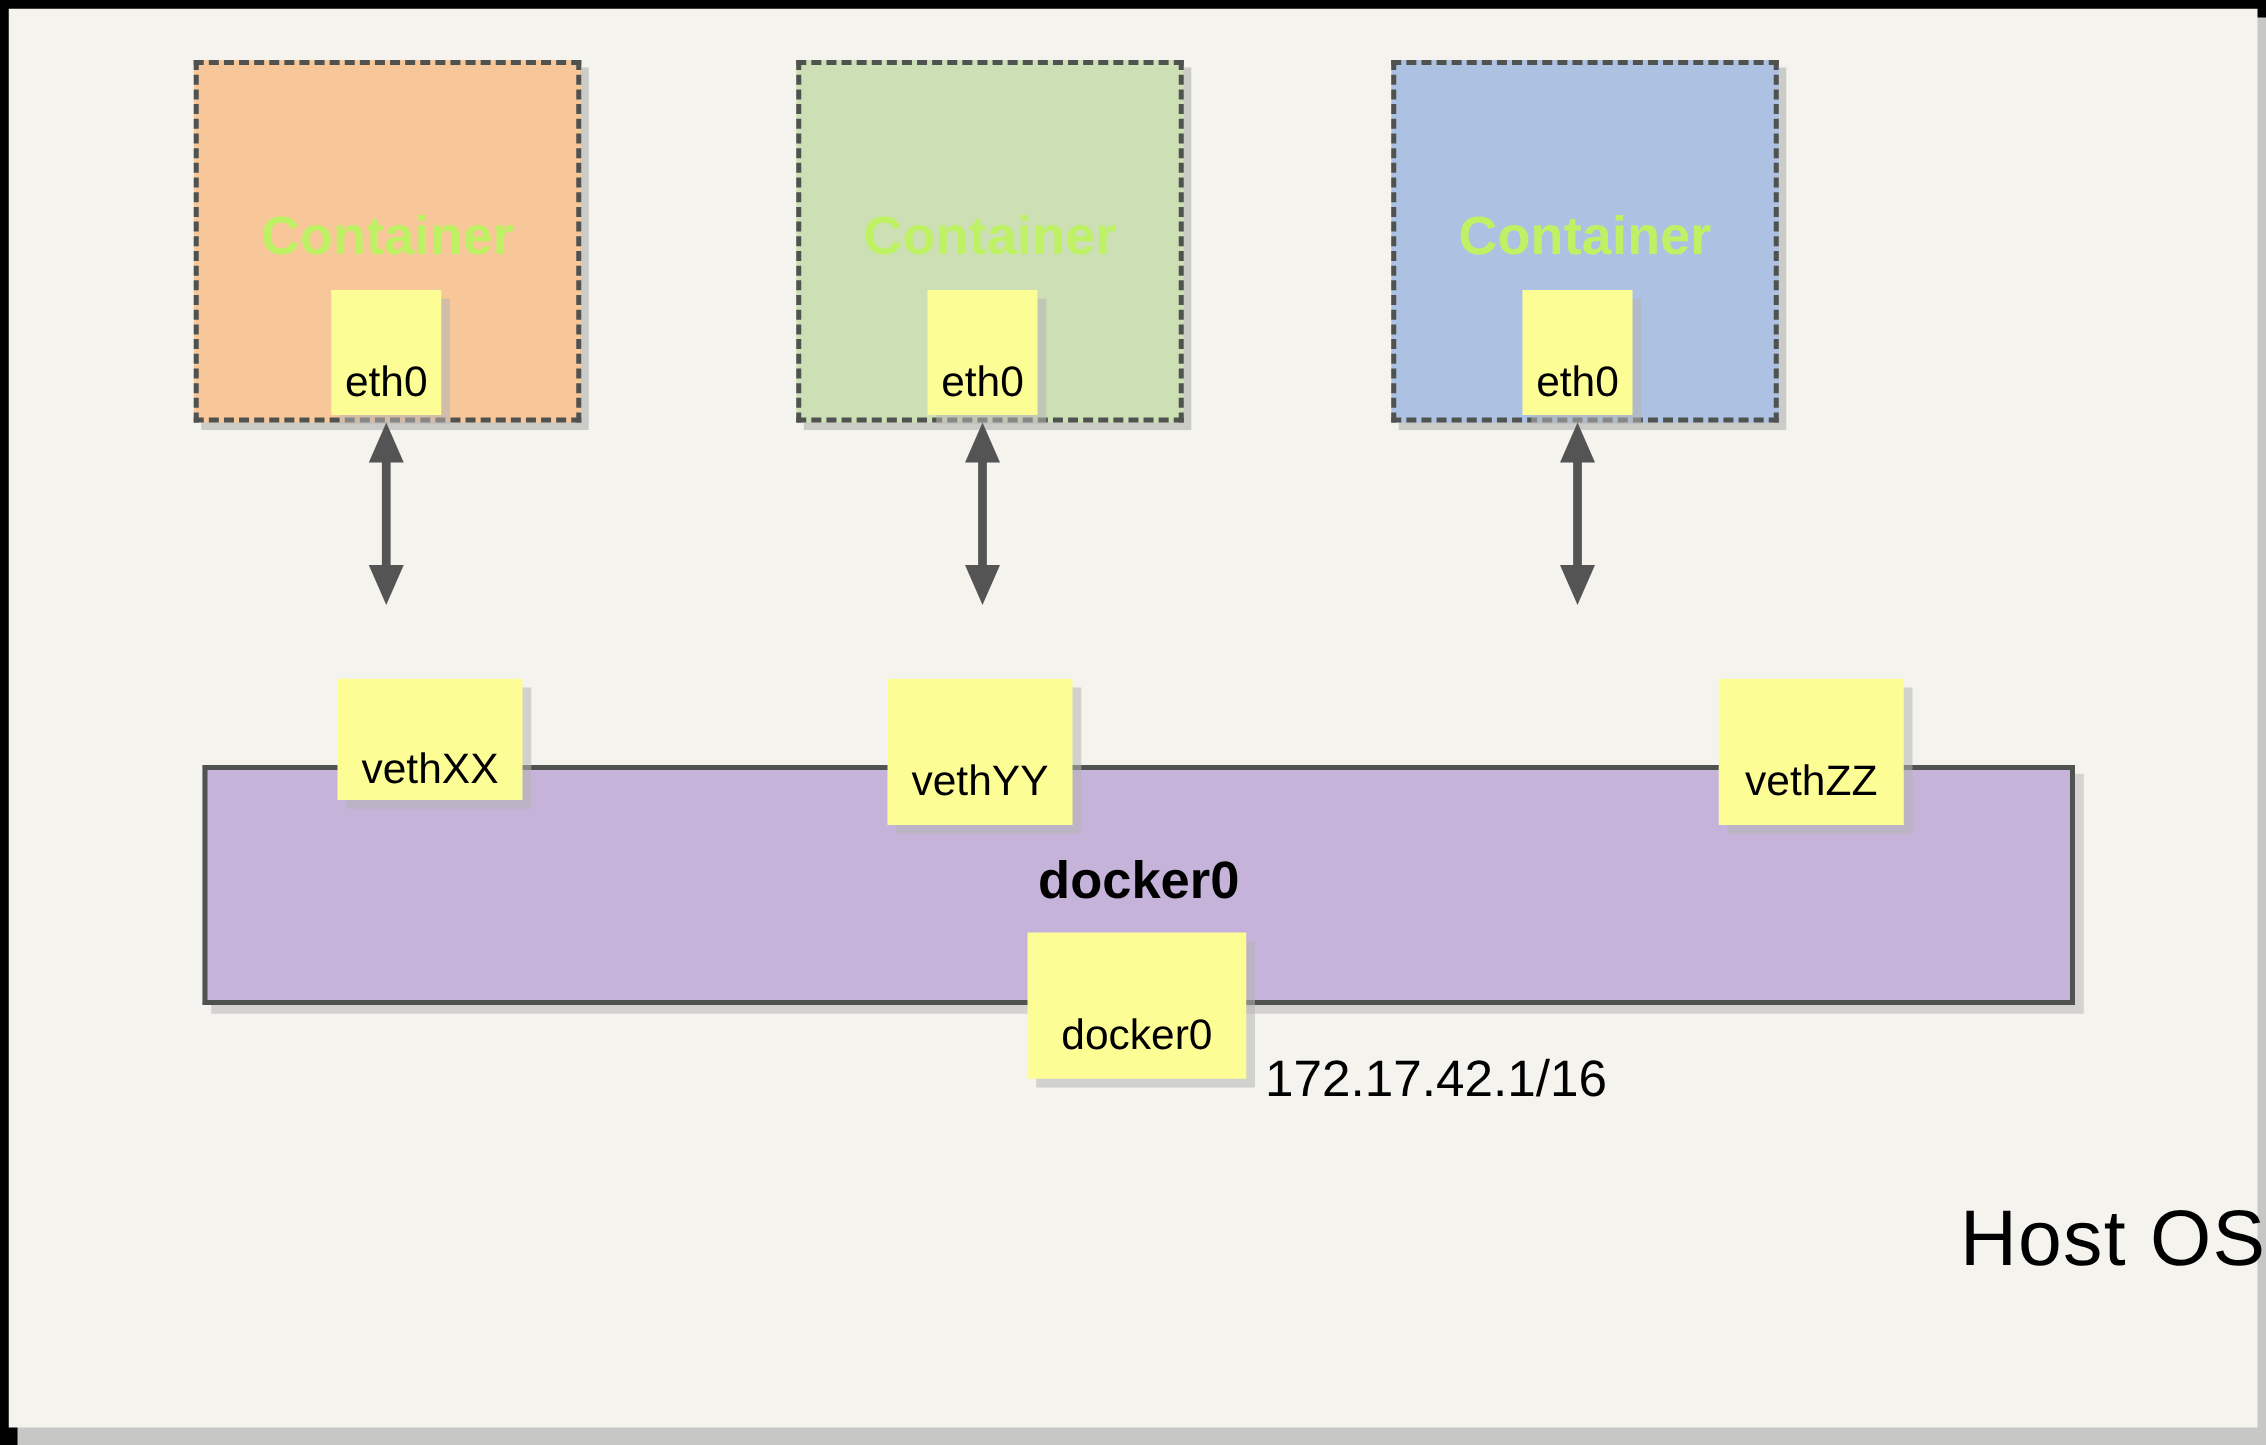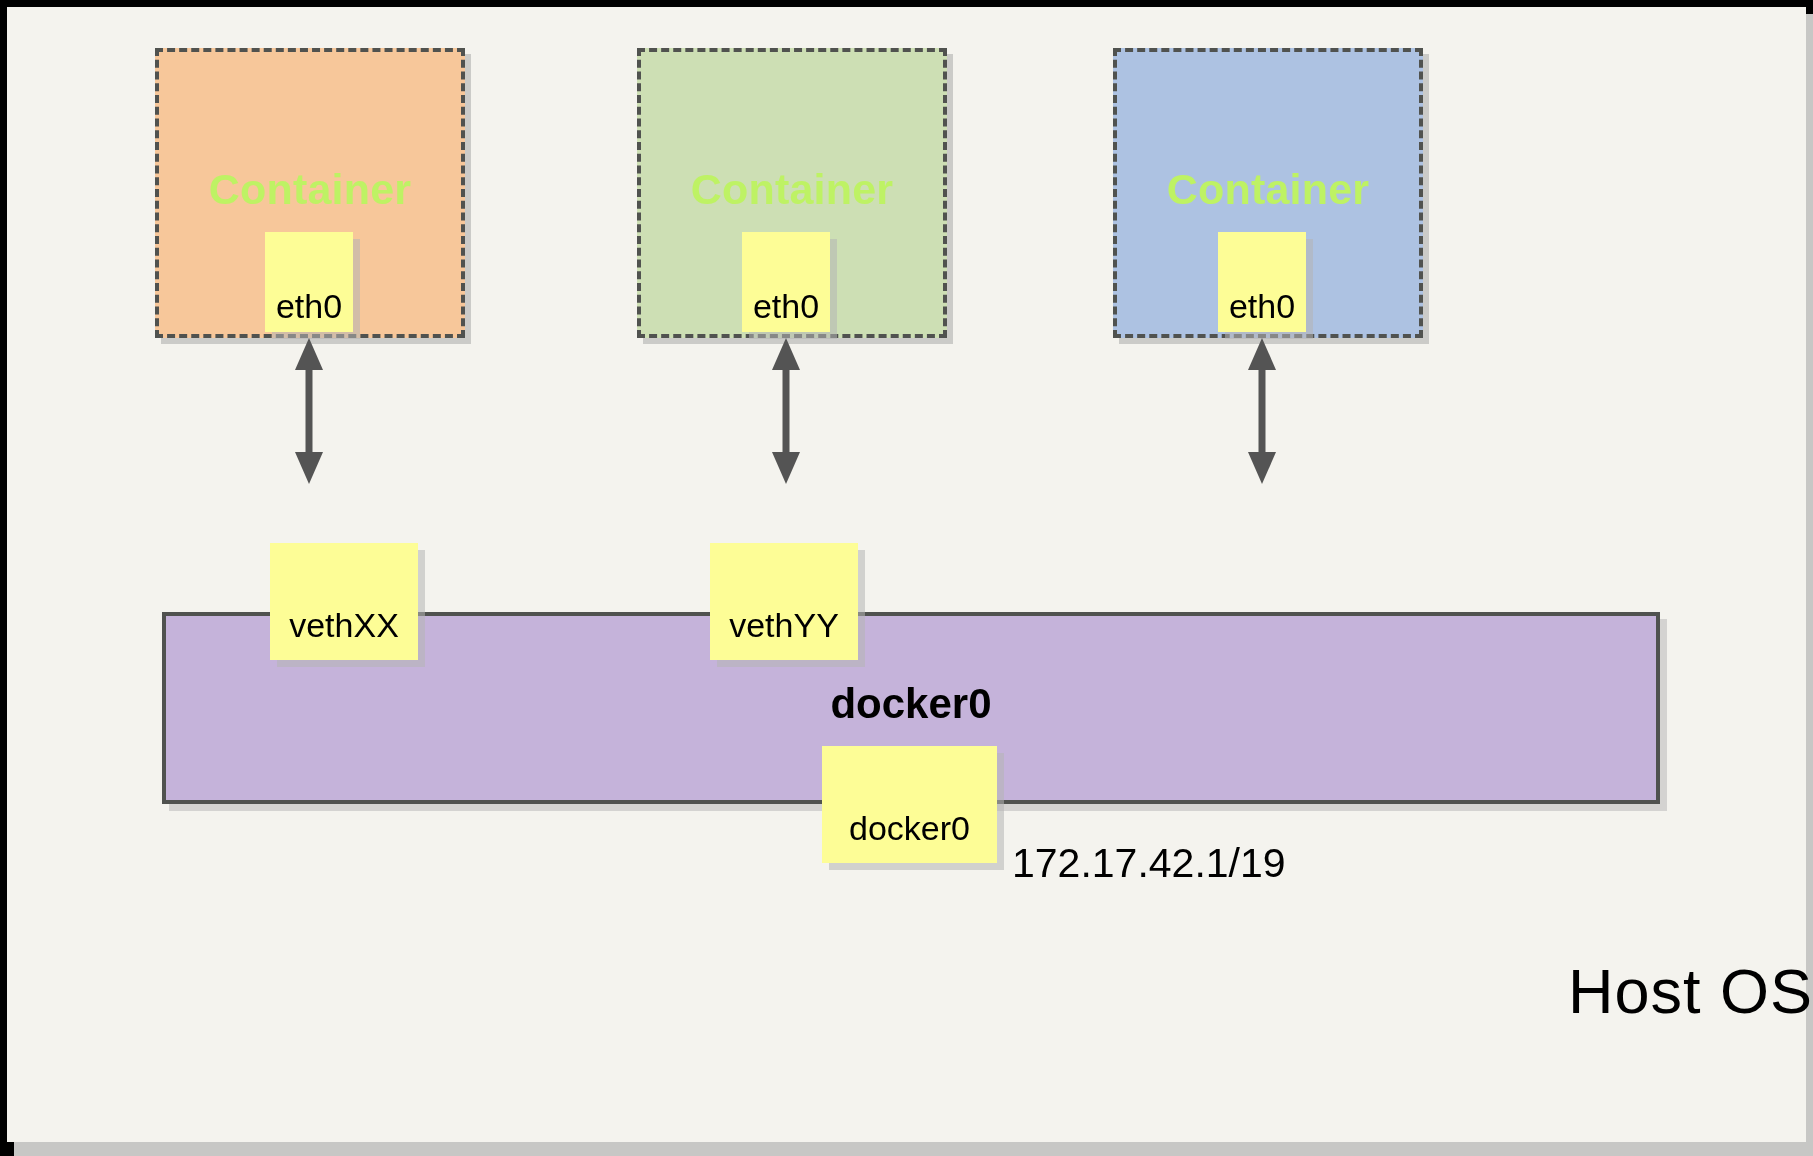--- a/index.html
+++ b/index.html
@@ -166,30 +166,33 @@
 
   <svg class="arrow" style="left:1242px; top:336px;" width="40" height="150" viewBox="0 0 40 150">
     <line x1="20" y1="22" x2="20" y2="128" stroke="#545454" stroke-width="7"></line>
     <polygon points="20,2 34,34 6,34" fill="#545454"></polygon>
     <polygon points="20,148 34,116 6,116" fill="#545454"></polygon>
   </svg>
 
   <div id="docker0-bar"></div>
   <div id="docker0-bar-label">docker0</div>
 
-  <div class="iface-box" style="left:270px; top:543px; width:148px; height:117px;">
+  <div class="iface-box" style="left:270px; top:543px; width:148px; height:97px;">
     <span class="iface-label">vethXX</span>
   </div>
 
   <div class="iface-box" style="left:710px; top:543px; width:148px; height:117px;">
     <span class="iface-label">vethYY</span>
   </div>
 
+  <div class="iface-box" style="left:1375px; top:543px; width:148px; height:117px;">
+    <span class="iface-label">vethZZ</span>
+  </div>
 
   <div class="iface-box" style="left:822px; top:746px; width:175px; height:117px;">
     <span class="iface-label">docker0</span>
   </div>
 
-  <div class="plain-label" id="ip-label">172.17.42.1/19</div>
+  <div class="plain-label" id="ip-label">172.17.42.1/16</div>
 
   <div class="plain-label" id="host-os-label">Host OS</div>
 
 </div>
 
 </body></html>

